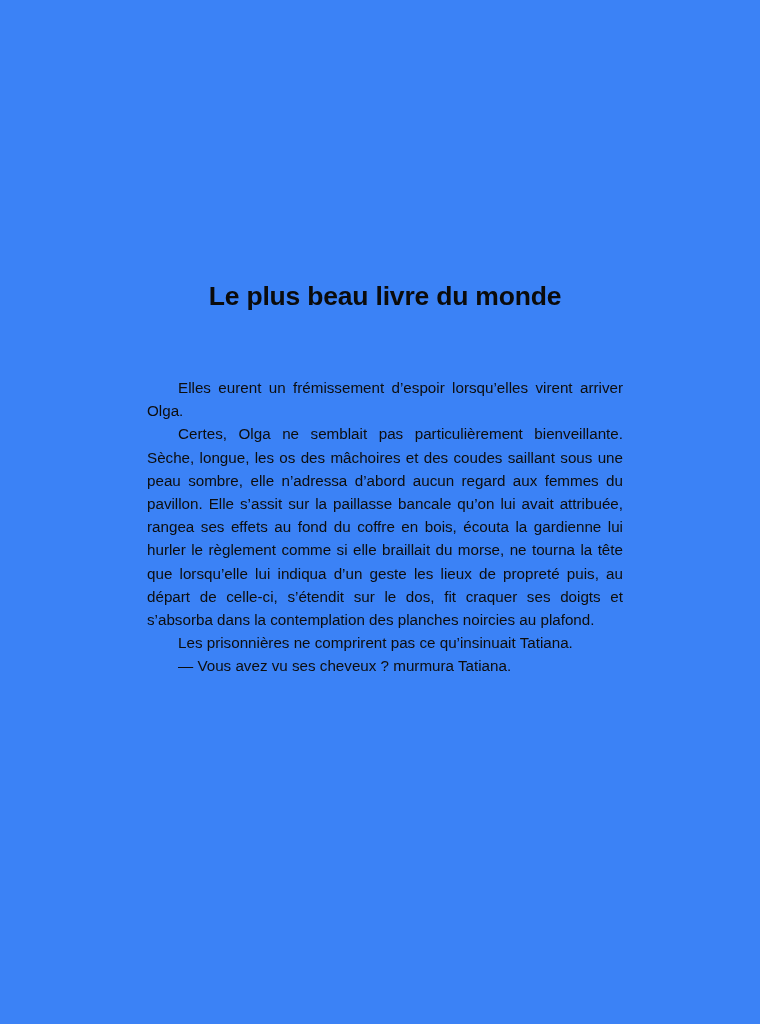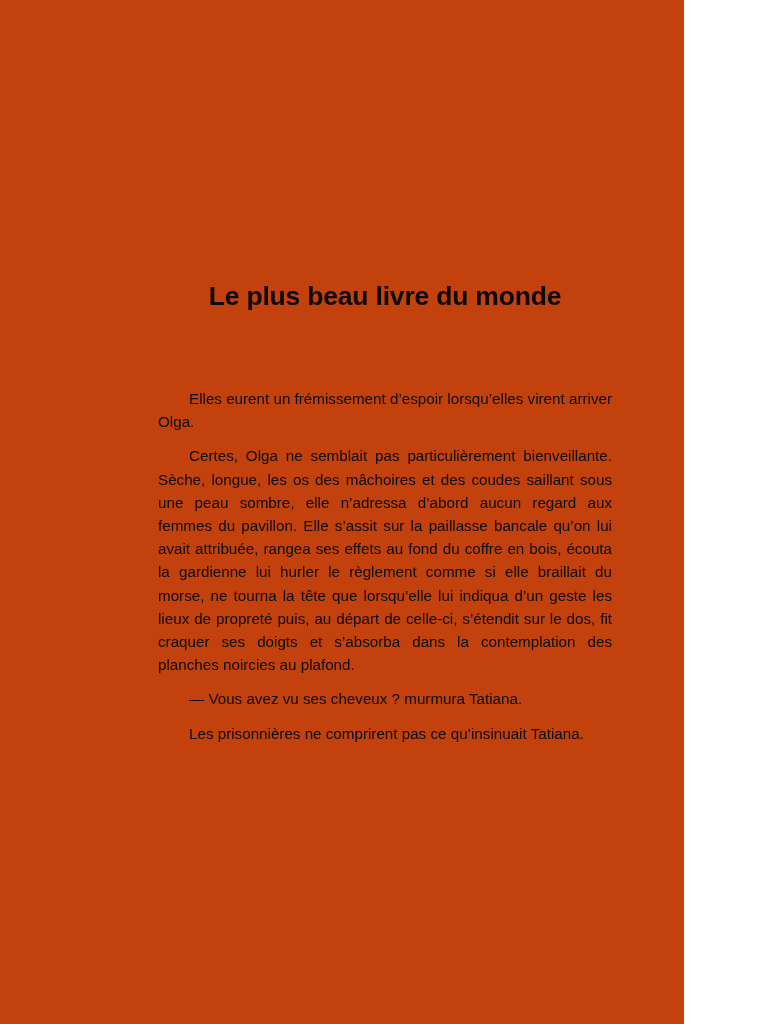--- a/index.html
+++ b/index.html
@@ -2,23 +2,23 @@
 <html><head>
 <meta charset="utf-8">
 <style>
   html, body {
     margin: 0;
     padding: 0;
     background: #ffffff;
   }
   .page {
     position: relative;
-    width: 684px;
+    width: 760px;
     height: 1024px;
-    background: #c2410c;
+    background: #3b82f6;
     overflow: hidden;
     font-family: "Liberation Sans", sans-serif;
     color: #000000;
   }
   .content {
     position: absolute;
     left: 147px;
     top: 0;
     width: 476px;
   }
@@ -36,21 +36,21 @@
     line-height: 1.15;
     color: #0b0b0b;
   }
   .body-text {
     position: absolute;
     left: 0;
     top: 376px;
     width: 476px;
   }
   .para {
-    margin: 11px;
+    margin: 0;
     padding: 0;
     text-align: justify;
     text-justify: inter-word;
     font-size: 15.2px;
     line-height: 23.2px;
     text-indent: 31px;
     color: #0d0d0d;
     -webkit-font-smoothing: none;
   }
   
@@ -65,18 +65,18 @@
 <body>
 
 <div class="page">
   <div class="content">
 
     <h1 class="doc-title">Le plus beau livre du monde</h1>
 
     <div class="body-text">
       <p class="para">Elles eurent un frémissement d’espoir lorsqu’elles virent arriver Olga.</p>
       <p class="para">Certes, Olga ne semblait pas particulièrement bienveillante. Sèche, longue, les os des mâchoires et des coudes saillant sous une peau sombre, elle n’adressa d’abord aucun regard aux femmes du pavillon. Elle s’assit sur la paillasse bancale qu’on lui avait attribuée, rangea ses effets au fond du coffre en bois, écouta la gardienne lui hurler le règlement comme si elle braillait du morse, ne tourna la tête que lorsqu’elle lui indiqua d’un geste les lieux de propreté puis, au départ de celle-ci, s’étendit sur le dos, fit craquer ses doigts et s’absorba dans la contemplation des planches noircies au plafond.</p>
+      <p class="para">Les prisonnières ne comprirent pas ce qu’insinuait Tatiana.</p>
       <p class="para">— Vous avez vu ses cheveux ? murmura Tatiana.</p>
-      <p class="para">Les prisonnières ne comprirent pas ce qu’insinuait Tatiana.</p>
     </div>
 
   </div>
 </div>
 
 </body></html>

